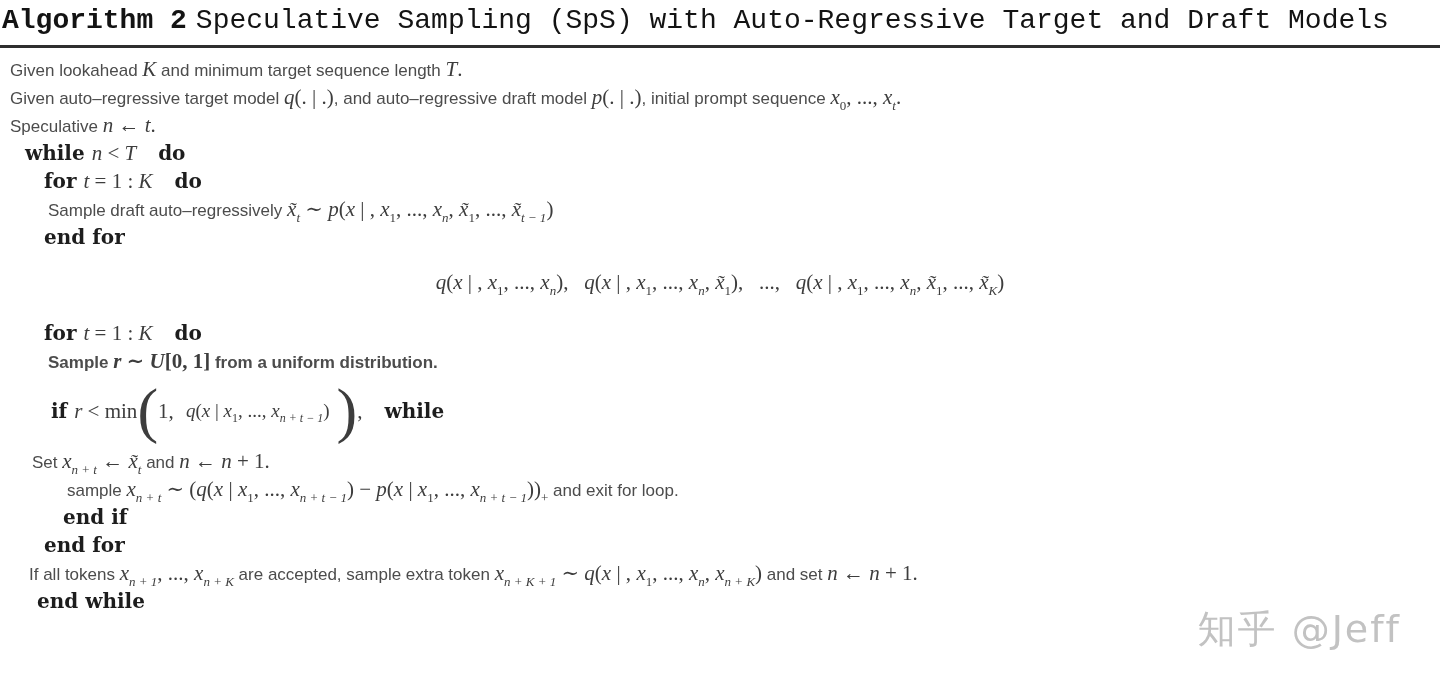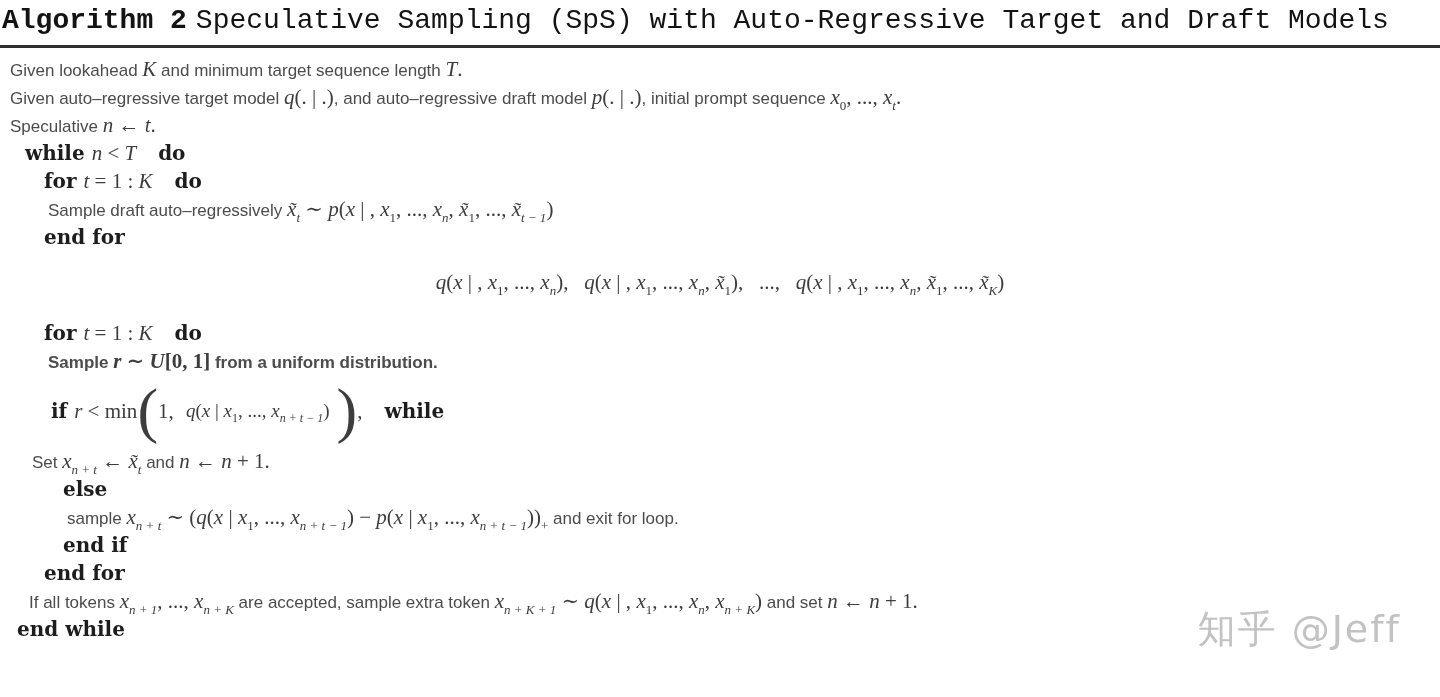--- a/index.html
+++ b/index.html
@@ -43,21 +43,20 @@
       <div class="line" style="padding-left: 29px;"><span class="kw">for </span><span class="mi">t</span><span class="mr"> = 1 : </span><span class="mi">K</span><span class="kw"> do</span></div>
       <div class="line" style="padding-left: 48px;"><span class="txt">Sample draft auto–regressively </span><span class="mi">x̃</span><span class="mi sb">t</span><span class="mr"> ∼ </span><span class="mi">p</span><span class="mr">(</span><span class="mi">x</span><span class="mr"> | , </span><span class="mi">x</span><span class="mr sb">1</span><span class="mr">, ..., </span><span class="mi">x</span><span class="mi sb">n</span><span class="mr">, </span><span class="mi">x̃</span><span class="mr sb">1</span><span class="mr">, ..., </span><span class="mi">x̃</span><span class="mi sb">t − 1</span><span class="mr">)</span></div>
       <div class="line" style="padding-left: 29px;"><span class="kw">end for</span></div>
       <div class="line center"><span class="mi">q</span><span class="mr">(</span><span class="mi">x</span><span class="mr"> | , </span><span class="mi">x</span><span class="mr sb">1</span><span class="mr">, ..., </span><span class="mi">x</span><span class="mi sb">n</span><span class="mr">),  </span><span class="mi">q</span><span class="mr">(</span><span class="mi">x</span><span class="mr"> | , </span><span class="mi">x</span><span class="mr sb">1</span><span class="mr">, ..., </span><span class="mi">x</span><span class="mi sb">n</span><span class="mr">, </span><span class="mi">x̃</span><span class="mr sb">1</span><span class="mr">),  ...,  </span><span class="mi">q</span><span class="mr">(</span><span class="mi">x</span><span class="mr"> | , </span><span class="mi">x</span><span class="mr sb">1</span><span class="mr">, ..., </span><span class="mi">x</span><span class="mi sb">n</span><span class="mr">, </span><span class="mi">x̃</span><span class="mr sb">1</span><span class="mr">, ..., </span><span class="mi">x̃</span><span class="mi sb">K</span><span class="mr">)</span></div>
       <div class="line" style="padding-left: 29px;"><span class="kw">for </span><span class="mi">t</span><span class="mr"> = 1 : </span><span class="mi">K</span><span class="kw"> do</span></div>
       <div class="line" style="padding-left: 48px; font-weight: bold;"><span class="txt">Sample </span><span class="mi">r</span><span class="mr"> ∼ </span><span class="mi">U</span><span class="mr">[0, 1]</span><span class="txt"> from a uniform distribution.</span></div>
       <div class="line tall" style="padding-left: 36px;"><span class="kw">if </span><span class="mi">r</span><span class="mr"> &lt; min</span><span class="bigp">(</span><span class="mr">1, </span><span class="frac">
           <span class="fn"><span class="mi">q</span><span class="mr">(</span><span class="mi">x</span><span class="mr"> | </span><span class="mi">x</span><span class="mr sb">1</span><span class="mr">, ..., </span><span class="mi">x</span><span class="mi sb">n + t − 1</span><span class="mr">)</span></span>
         </span><span class="bigp">)</span><span class="mr">,</span><span class="kw"> while</span></div>
       <div class="line" style="padding-left: 32px;"><span class="txt">Set </span><span class="mi">x</span><span class="mi sb">n + t</span><span class="mr"> ← </span><span class="mi">x̃</span><span class="mi sb">t</span><span class="txt"> and </span><span class="mi">n</span><span class="mr"> ← </span><span class="mi">n</span><span class="mr"> + 1.</span></div>
-      <div class="line" style="padding-left: 48px;"><span class="kw">else</span></div>
       <div class="line" style="padding-left: 67px;"><span class="txt">sample </span><span class="mi">x</span><span class="mi sb">n + t</span><span class="mr"> ∼ (</span><span class="mi">q</span><span class="mr">(</span><span class="mi">x</span><span class="mr"> | </span><span class="mi">x</span><span class="mr sb">1</span><span class="mr">, ..., </span><span class="mi">x</span><span class="mi sb">n + t − 1</span><span class="mr">) − </span><span class="mi">p</span><span class="mr">(</span><span class="mi">x</span><span class="mr"> | </span><span class="mi">x</span><span class="mr sb">1</span><span class="mr">, ..., </span><span class="mi">x</span><span class="mi sb">n + t − 1</span><span class="mr">))</span><span class="mr sb">+</span><span class="txt"> and exit for loop.</span></div>
       <div class="line" style="padding-left: 48px;"><span class="kw">end if</span></div>
       <div class="line" style="padding-left: 29px;"><span class="kw">end for</span></div>
       <div class="line" style="padding-left: 29px;"><span class="txt">If all tokens </span><span class="mi">x</span><span class="mi sb">n + 1</span><span class="mr">, ..., </span><span class="mi">x</span><span class="mi sb">n + K</span><span class="txt"> are accepted, sample extra token </span><span class="mi">x</span><span class="mi sb">n + K + 1</span><span class="mr"> ∼ </span><span class="mi">q</span><span class="mr">(</span><span class="mi">x</span><span class="mr"> | , </span><span class="mi">x</span><span class="mr sb">1</span><span class="mr">, ..., </span><span class="mi">x</span><span class="mi sb">n</span><span class="mr">, </span><span class="mi">x</span><span class="mi sb">n + K</span><span class="mr">)</span><span class="txt"> and set </span><span class="mi">n</span><span class="mr"> ← </span><span class="mi">n</span><span class="mr"> + 1.</span></div>
-      <div class="line" style="padding-left: 2px;"><span class="kw">end while</span></div>
+      <div class="line" style="padding-left: 22px;"><span class="kw">end while</span></div>
     </div>
   <div class="watermark">知乎 @Jeff</div>
 </div>
 
 </body></html>

